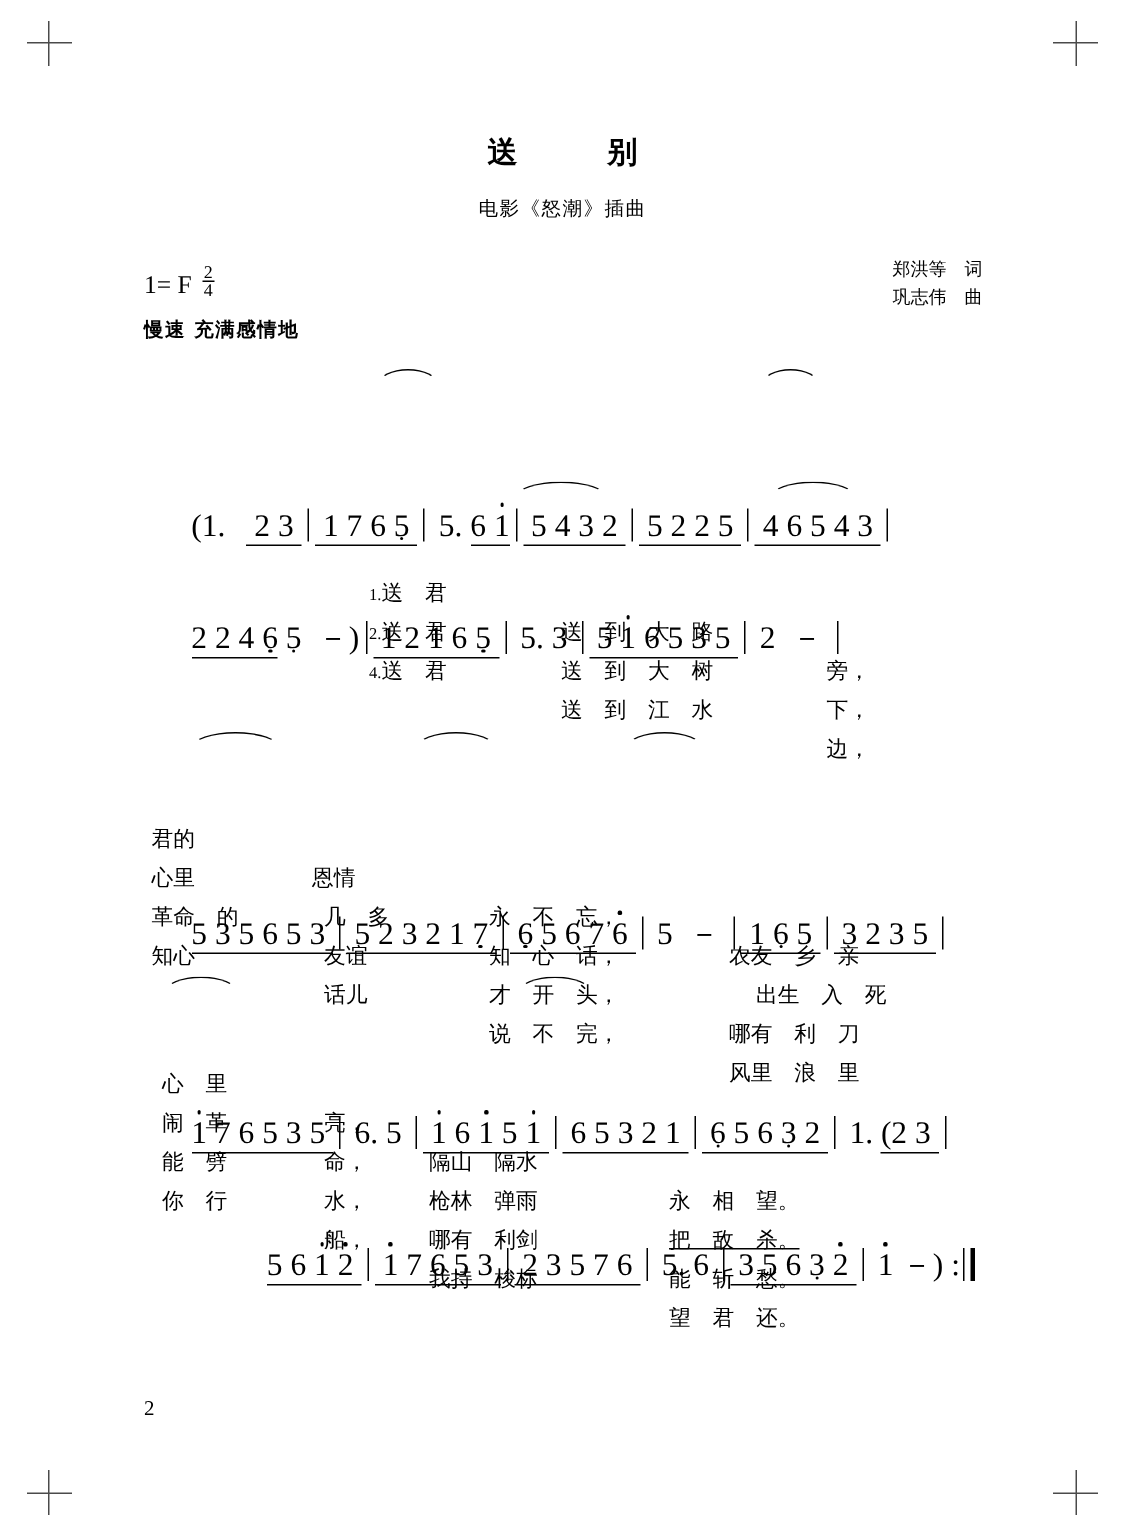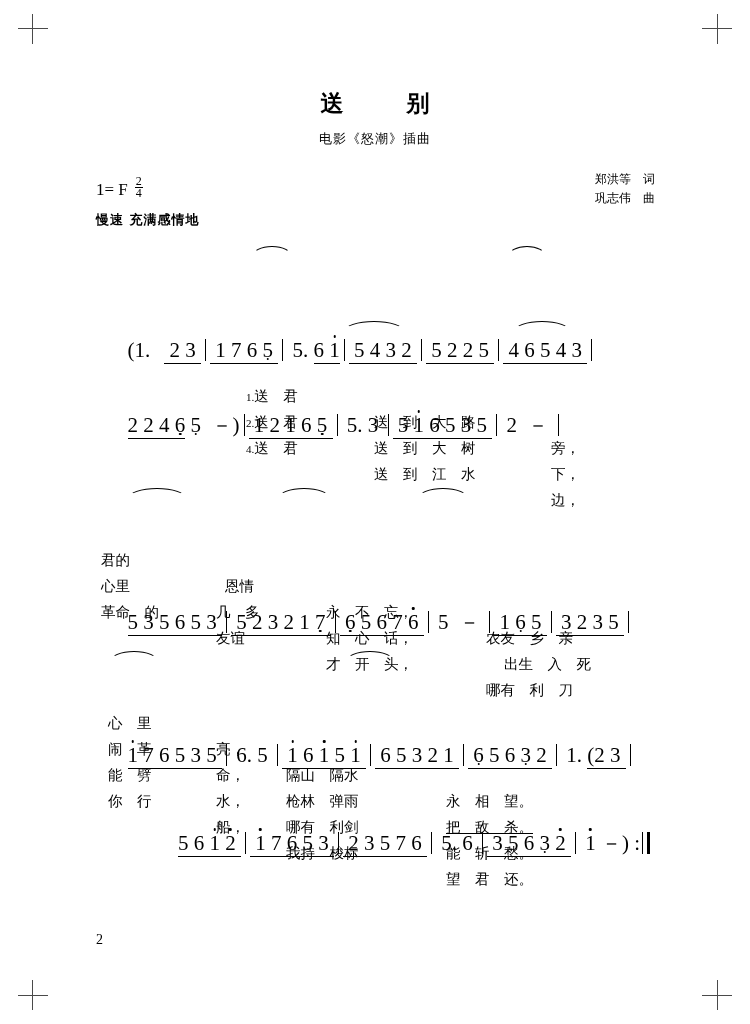--- a/index.html
+++ b/index.html
@@ -44,21 +44,21 @@
   .crop-br { right: 18px; bottom: 14px; }
   .crop-br .h { bottom: 14px; right: 0; }
   .crop-br .v { right: 14px; bottom: 0; }
 
   .title {
     position: absolute;
     top: 88px;
     left: 0;
     width: 750px;
     text-align: center;
-    font-size: 23px;
+    font-size: 20px;
     font-weight: bold;
     letter-spacing: 20px;
     text-indent: 20px;
     font-family: "DejaVu Sans", sans-serif;
   }
   .subtitle {
     position: absolute;
     top: 130px;
     left: 0;
     width: 750px;
@@ -263,36 +263,42 @@
       <span class="slur" style="left:32px; top:1px; width:56px;"></span>
       <span class="slur" style="left:182px; top:1px; width:50px;"></span>
       <span class="slur" style="left:322px; top:1px; width:48px;"></span>
       <span class="under">5 3 5 6 5 3 </span><span class="bar"></span><span class="under"> 5 2 3 2 1 <span class="dotunder">7</span> </span><span class="bar"></span><span class="under"> <span class="dotunder">6</span> 5 6 7 <span class="dotover">6</span> </span><span class="bar"></span><span> 5  － </span><span class="bar"></span><span class="under"> 1 <span class="dotunder">6</span> 5 </span><span class="bar"></span><span class="under"> 3 2 3 5 </span><span class="bar"></span>
     </div>
   </div>
 
   <div class="lyricblock" style="top:521px;">
     <div class="lyricline">
       <span class="lyr" style="left:5px;">君的</span>
-      <span class="lyr" style="left:129px;">恩情</span>
+      <span class="lyr" style="left:112px;">恩情</span>
       <span class="lyr" style="left:230px;">永　不　忘，</span>
       <span class="lyr" style="left:390px;">农友　乡　亲</span>
     </div>
     <div class="lyricline">
       <span class="lyr" style="left:5px;text-align:right;">心里</span>
       <span class="lyr" style="left:120px;">几　多</span>
       <span class="lyr" style="left:230px;">知　心　话，</span>
       <span class="lyr" style="left:408px;">出生　入　死</span>
     </div>
     <div class="lyricline">
       <span class="lyr" style="left:5px;">革命　的</span>
       <span class="lyr" style="left:120px;">友谊</span>
       <span class="lyr" style="left:230px;">才　开　头，</span>
       <span class="lyr" style="left:390px;">哪有　利　刀</span>
     </div>
+    <div class="lyricline">
+      <span class="lyr" style="left:5px;">知心</span>
+      <span class="lyr" style="left:120px;">话儿</span>
+      <span class="lyr" style="left:230px;">说　不　完，</span>
+      <span class="lyr" style="left:390px;">风里　浪　里</span>
+    </div>
   </div>
 
   <div class="system" style="top:650px;">
     <div class="notes">
       <span class="slur" style="left:14px; top:1px; width:46px;"></span>
       <span class="slur" style="left:250px; top:1px; width:46px;"></span>
       <span class="under"><span class="dotover">1</span> 7 6 5 3 5 </span><span class="bar"></span><span> 6. </span><span>5 </span><span class="bar"></span><span class="under"> <span class="dotover">1</span> 6 <span class="dotover">1</span> 5 <span class="dotover">1</span> </span><span class="bar"></span><span class="under"> 6 5 3 2 1 </span><span class="bar"></span><span class="under"> <span class="dotunder">6</span> 5 6 <span class="dotunder">3</span> 2 </span><span class="bar"></span><span> 1. </span><span class="under">(2 3 </span><span class="bar"></span>
     </div>
   </div>
 

